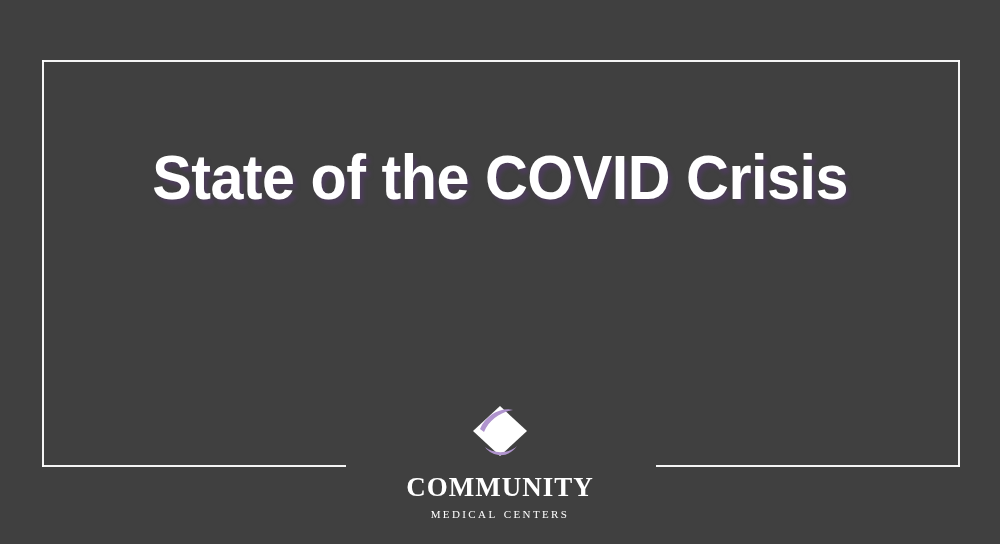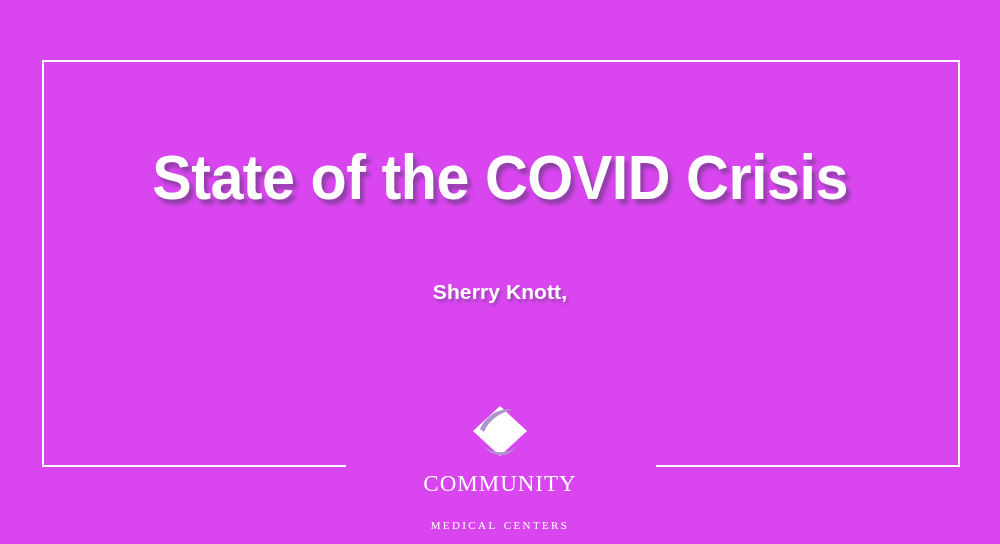--- a/index.html
+++ b/index.html
@@ -10,21 +10,21 @@
     width: 1000px;
     height: 544px;
     overflow: hidden;
     font-family: "Liberation Sans", sans-serif;
   }
 
   #slide {
     position: relative;
     width: 1000px;
     height: 544px;
-    background: #d946ef;
+    background: #404040;
     overflow: hidden;
   }
 
   
   .frame-line {
     position: absolute;
     background: #ffffff;
     opacity: 0.95;
   }
   .frame-top {
@@ -107,54 +107,53 @@
   }
   .logo-mark {
     width: 66px;
     height: 60px;
     margin: 0 auto 2px auto;
     display: block;
   }
   .logo-word {
     color: #ffffff;
     font-family: "Liberation Serif", serif;
-    font-weight: 400;
-    font-size: 33px;
+    font-weight: 700;
+    font-size: 38px;
     line-height: 1;
     letter-spacing: 1px;
     font-variant: small-caps;
     text-transform: lowercase;
   }
   .logo-sub {
     color: #ffffff;
     font-family: "Liberation Serif", serif;
     font-weight: 400;
     font-size: 15px;
     line-height: 1;
-    margin-top: 20px;
+    margin-top: 4px;
     letter-spacing: 2.4px;
     font-variant: small-caps;
     text-transform: lowercase;
   }
 </style>
 </head>
 <body>
 
 <div id="slide">
 
   <div class="frame-line frame-top"></div>
   <div class="frame-line frame-left"></div>
   <div class="frame-line frame-right"></div>
   <div class="frame-line frame-bottom-left"></div>
   <div class="frame-line frame-bottom-right"></div>
 
   <div class="title">State of the COVID Crisis</div>
 
   <div class="presenter">
-    <div>Sherry Knott,</div>
   </div>
 
   <div class="logo">
     <svg class="logo-mark" viewBox="0 0 66 60" aria-hidden="true">
 
       <path fill="#ffffff" d="M33 4 L60 29 L33 54 L6 29 Z"></path>
 
       <path fill="#b094ce" d="M13 27 C19 13 34 5 46 8 C34 10 22 18 17 30 Z"></path>
       <path fill="#b094ce" d="M18 45 C26 52 42 52 50 44 C42 56 26 56 18 45 Z"></path>
 

